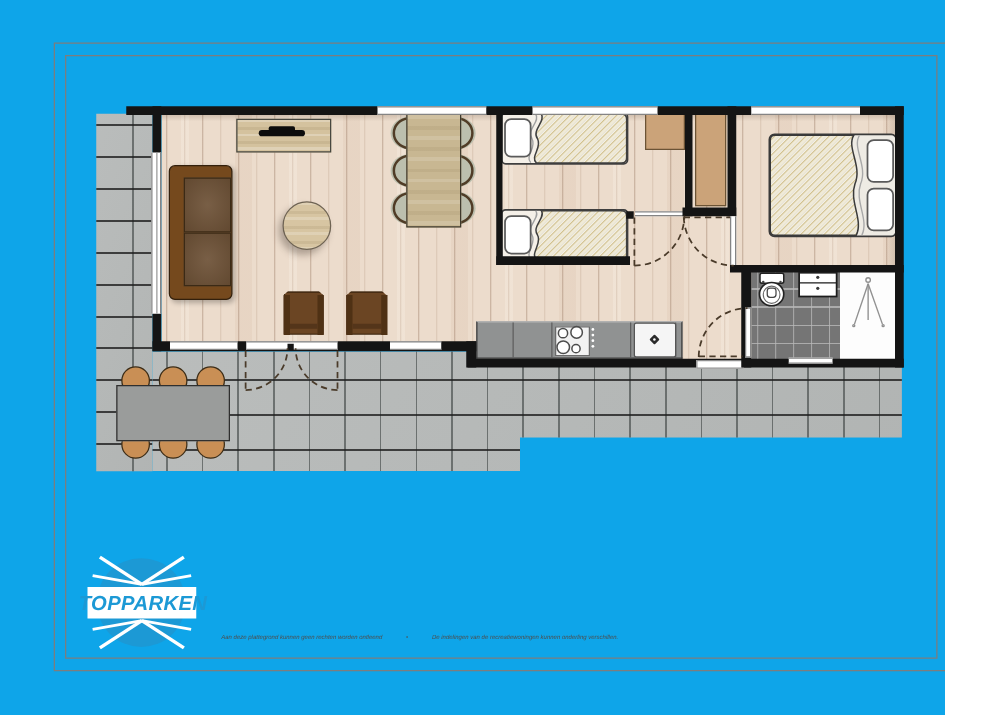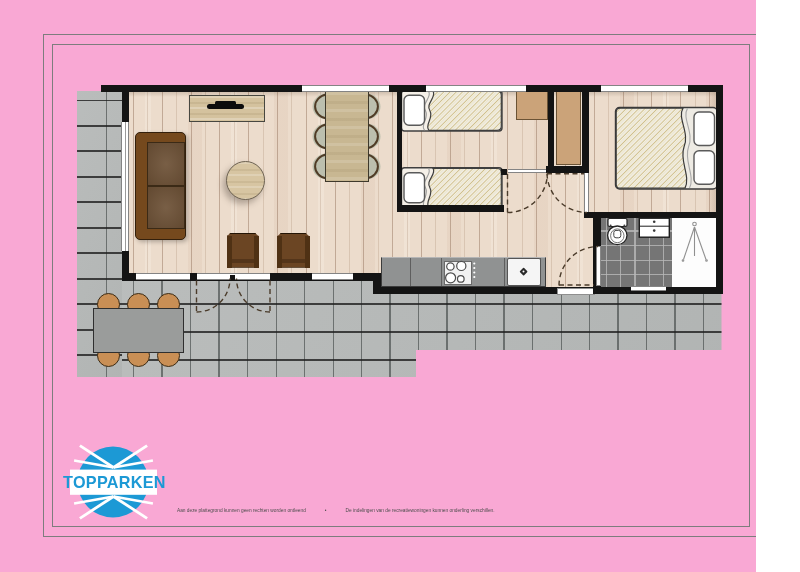--- a/index.html
+++ b/index.html
@@ -1,17 +1,17 @@
 <!DOCTYPE html>
 <html><head>
 <meta charset="utf-8">
 <style>
   html,body{margin:0;padding:0;background:#fff;}
-  #page{position:relative;width:756px;height:572px;background:#f9a8d4;overflow:hidden;
-        font-family:"Liberation Sans", sans-serif;}
+  #page{position:relative;width:756px;height:572px;background:#0ea5e9;overflow:hidden;
+        font-family:"Liberation Sans", sans-serif;font-style:italic;}
   .abs{position:absolute;}
   .wall{position:absolute;background:#141414;}
   .winH{position:absolute;background:#ffffff;border-top:1px solid #848484;border-bottom:1px solid #848484;box-sizing:border-box;}
   .winV{position:absolute;background:#ffffff;border-left:1px solid #848484;border-right:1px solid #848484;box-sizing:border-box;}
 </style>
 </head>
 <body>
 <div id="page">
 
 <div class="abs" style="left:43px;top:34px;width:714px;height:501px;border:1px solid #7d7d7d;"></div>

